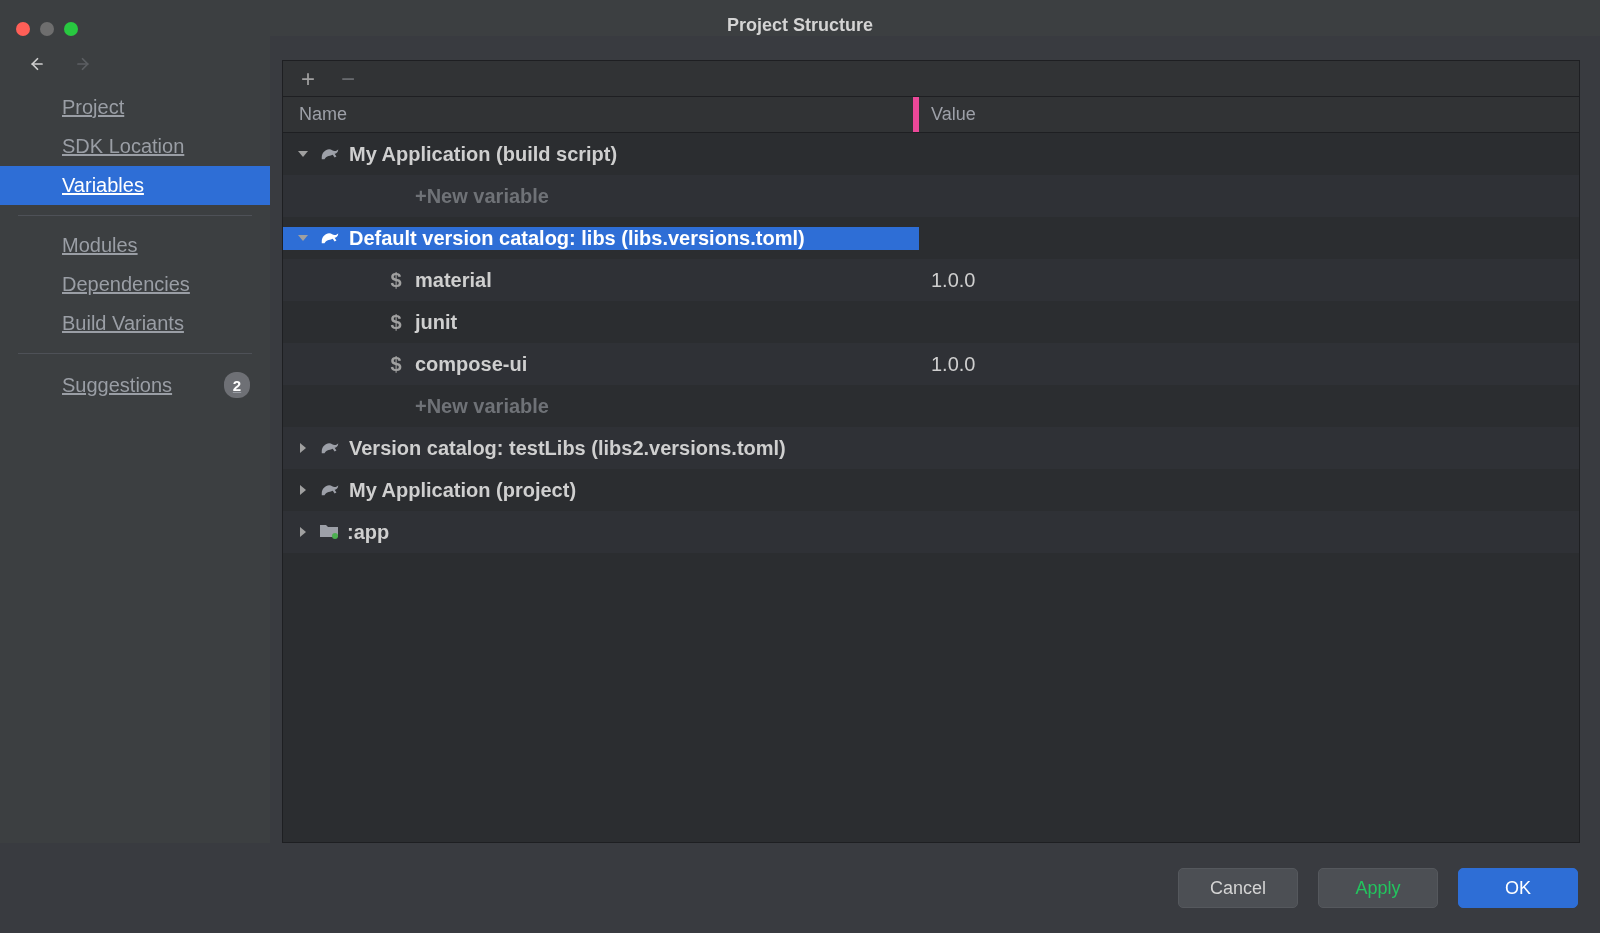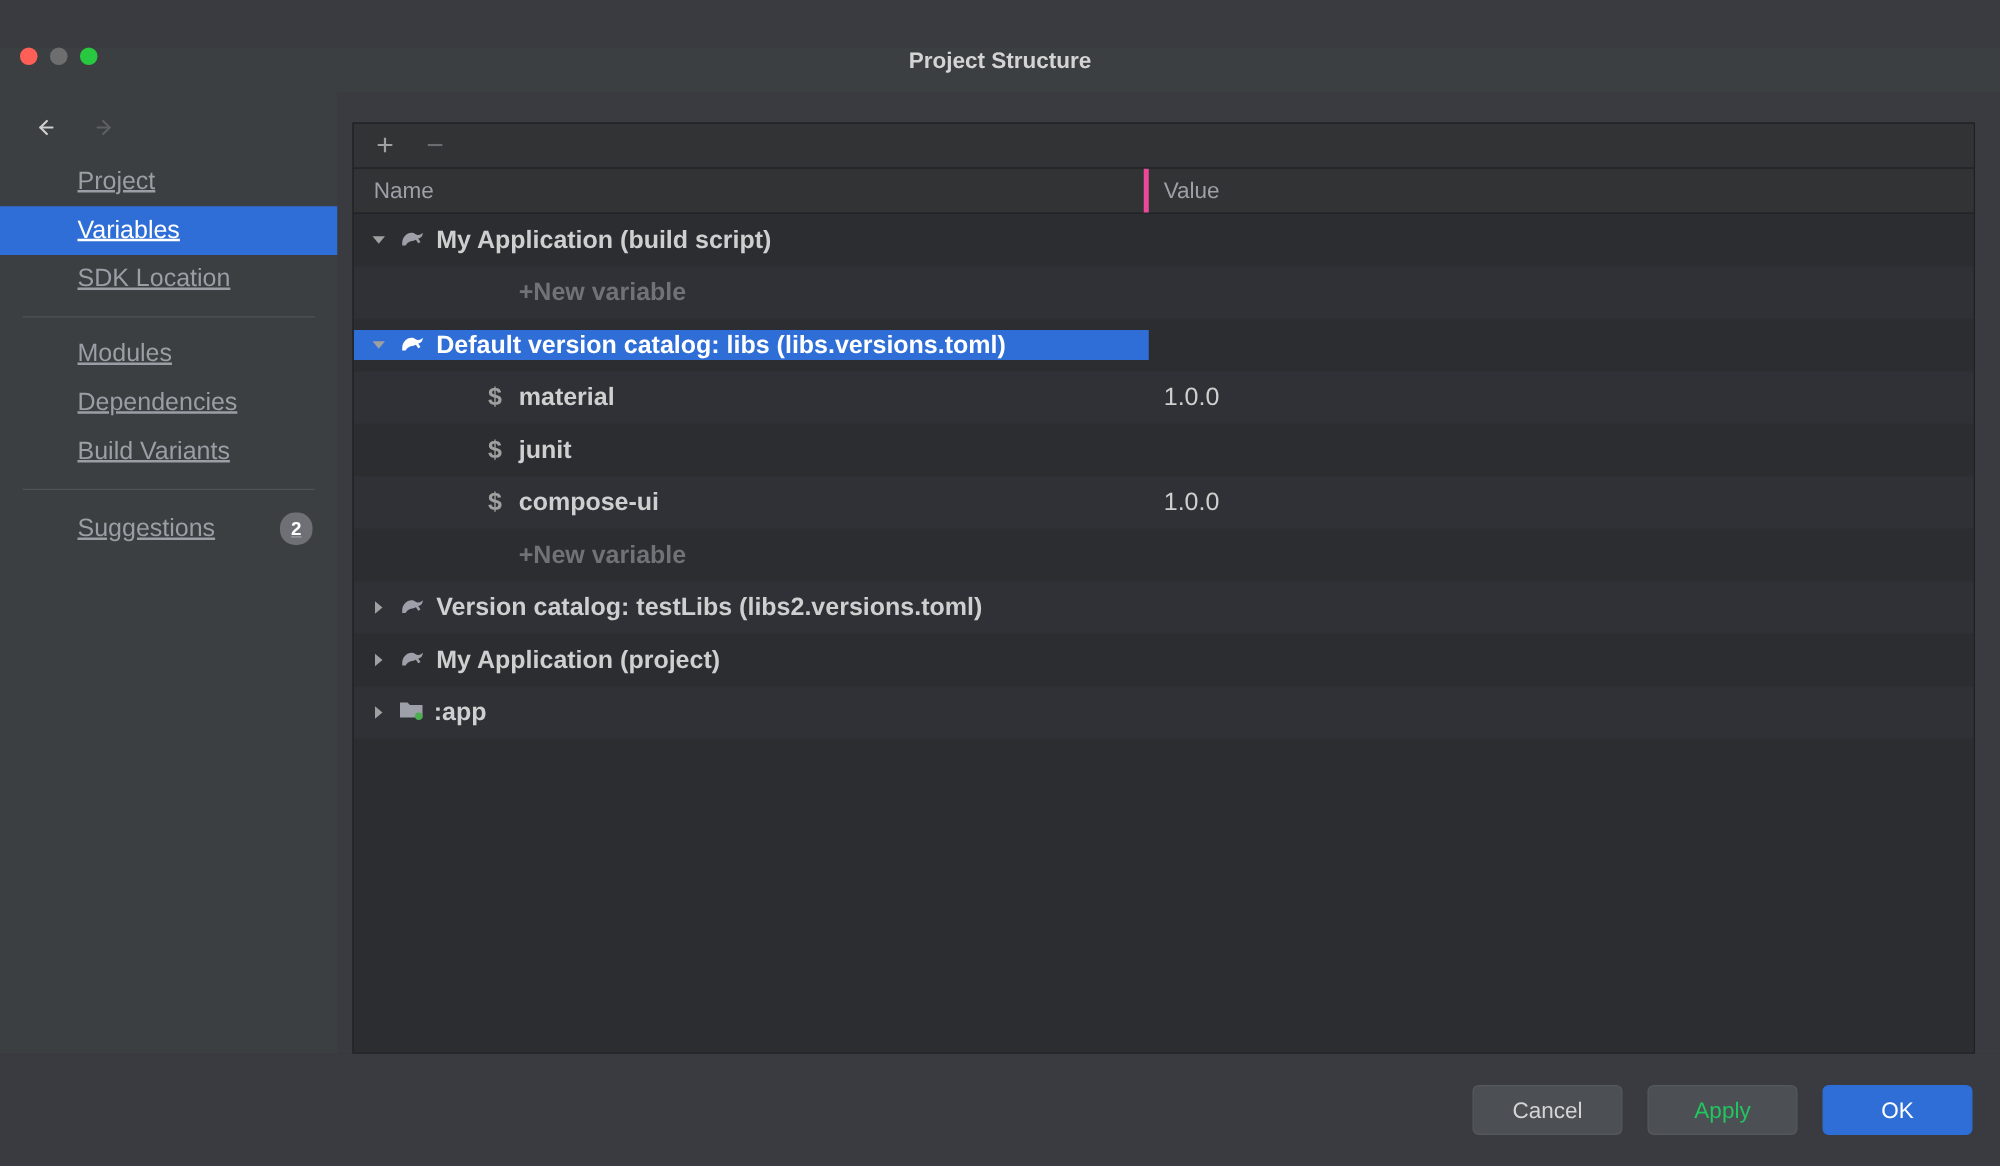--- a/index.html
+++ b/index.html
@@ -1,18 +1,18 @@
 <!DOCTYPE html>
 <html><head>
 <meta charset="utf-8">
 <style>
   * { box-sizing: border-box; margin: 0; padding: 0; font-family: -apple-system, "Segoe UI", "Helvetica Neue", sans-serif; }
   body { background: #2b2d30; color: #bbbbbb; width: 1600px; height: 933px; overflow: hidden; }
   .window { width: 1600px; height: 933px; background: #393b40; display: flex; flex-direction: column; }
-  .title-bar { height: 36px; background: #3c3f41; display: flex; align-items: flex-start; position: relative; margin-top: 38px; }
+  .title-bar { height: 36px; background: #3c3f41; display: flex; align-items: flex-end; position: relative; }
   .traffic { display: flex; gap: 10px; padding-left: 16px; }
   .dot { width: 14px; height: 14px; border-radius: 50%; }
   .dot.red { background: #ff5f57; }
   .dot.yellow { background: #6e6e6e; }
   .dot.green { background: #28c840; }
   .title-text { position: absolute; left: 0; right: 0; text-align: center; color: #d4d4d4; font-size: 18px; font-weight: 600; pointer-events: none; }
   .body-area { flex: 1; display: flex; min-height: 0; }
   .sidebar { width: 270px; background: #3c3f41; display: flex; flex-direction: column; padding-top: 8px; }
   .nav-arrows { display: flex; gap: 20px; padding: 10px 18px 14px 22px; }
   .arrow { width: 28px; height: 20px; display:flex; align-items:center; justify-content:center; cursor:pointer;}
@@ -20,21 +20,21 @@
   .sidebar-item { font-size: 20px; color: #9a9ea5; padding: 8px 0 8px 62px; cursor: pointer; text-decoration: underline; }
   .sidebar-item.selected { background: #2e6ed6; color: #ffffff; }
   .sidebar-sep { height: 1px; background: #4e5157; margin: 10px 18px; }
   .sugg-row { display:flex; align-items:center; justify-content:space-between; padding-right: 20px; text-align: right;}
   .badge { background:#6e7075; color:#fff; border-radius: 12px; font-size: 15px; font-weight: 700; width: 26px; height: 26px; display:flex; align-items:center; justify-content:center;}
   .main { flex: 1; background: #393b40; padding: 24px 20px 0 12px; display:flex; flex-direction:column; min-width:0;}
   .panel { flex:1; background: #2b2d30; border: 1px solid #1e1f22; display:flex; flex-direction:column; min-height:0; }
   .toolbar { height: 36px; background: #313335; display:flex; align-items:center; gap: 26px; padding-left: 18px; border-bottom:1px solid #1e1f22;}
   .tool-btn { color:#a0a0a0; font-size: 24px; line-height: 1; cursor:pointer; font-weight: 400;}
   .col-header { height: 36px; display:flex; border-bottom: 1px solid #1e1f22; background:#313335;}
-  .col-name { flex: 0 0 636px; padding-left: 16px; color:#9da0a8; font-size: 18px; display:flex; align-items:center; border-right:4px solid #ec4899;}
+  .col-name { flex: 0 0 636px; padding-left: 16px; color:#9da0a8; font-size: 18px; display:flex; align-items:center; border-right:6px solid #ec4899;}
   .col-value { flex: 1; padding-left: 12px; color:#9da0a8; font-size: 18px; display:flex; align-items:center;}
   .tree { flex:1; overflow:auto; background:#2b2d30;}
   .row { display:flex; align-items:center; height: 42px; font-size: 20px; color:#cfcfcf; }
   .row .name-cell { flex: 0 0 636px; display:flex; align-items:center; gap: 8px; padding-left: 12px; overflow:hidden; white-space:nowrap;font-weight:bold;}
   .row .value-cell { flex:1; padding-left: 12px; color:#cfcfcf;}
   .row.selected .name-cell { background:#2e6ed6; color:#ffffff; }
   .row.selected .name-cell .icon-gradle svg path { fill:#ffffff;}
   .row.stripe { background: #2f3136; }
   .chev { width: 16px; display:inline-flex; justify-content:center; color:#a0a0a0; cursor:pointer;}
   .chev svg{width:12px;height:12px;}
@@ -72,22 +72,22 @@
             </svg>
         </span>
         <span class="arrow">
           <svg viewBox="0 0 24 24">
               <path d="M10 5l7 7-7 7" stroke="#5c5f63" stroke-width="2.3" fill="none" stroke-linecap="round" stroke-linejoin="round"></path>
               <path d="M17 12H4" stroke="#5c5f63" stroke-width="2.3" stroke-linecap="round"></path>
             </svg>
         </span>
       </div>
       <div class="sidebar-item">Project</div>
+      <div class="sidebar-item">SDK Location</div>
       <div class="sidebar-item selected">Variables</div>
-      <div class="sidebar-item">SDK Location</div>
       <div class="sidebar-sep"></div>
       <div class="sidebar-item">Modules</div>
       <div class="sidebar-item">Dependencies</div>
       <div class="sidebar-item">Build Variants</div>
       <div class="sidebar-sep"></div>
       <div class="sidebar-item sugg-row">
         <span>Suggestions</span>
         <span class="badge">2</span>
       </div>
     </div>

